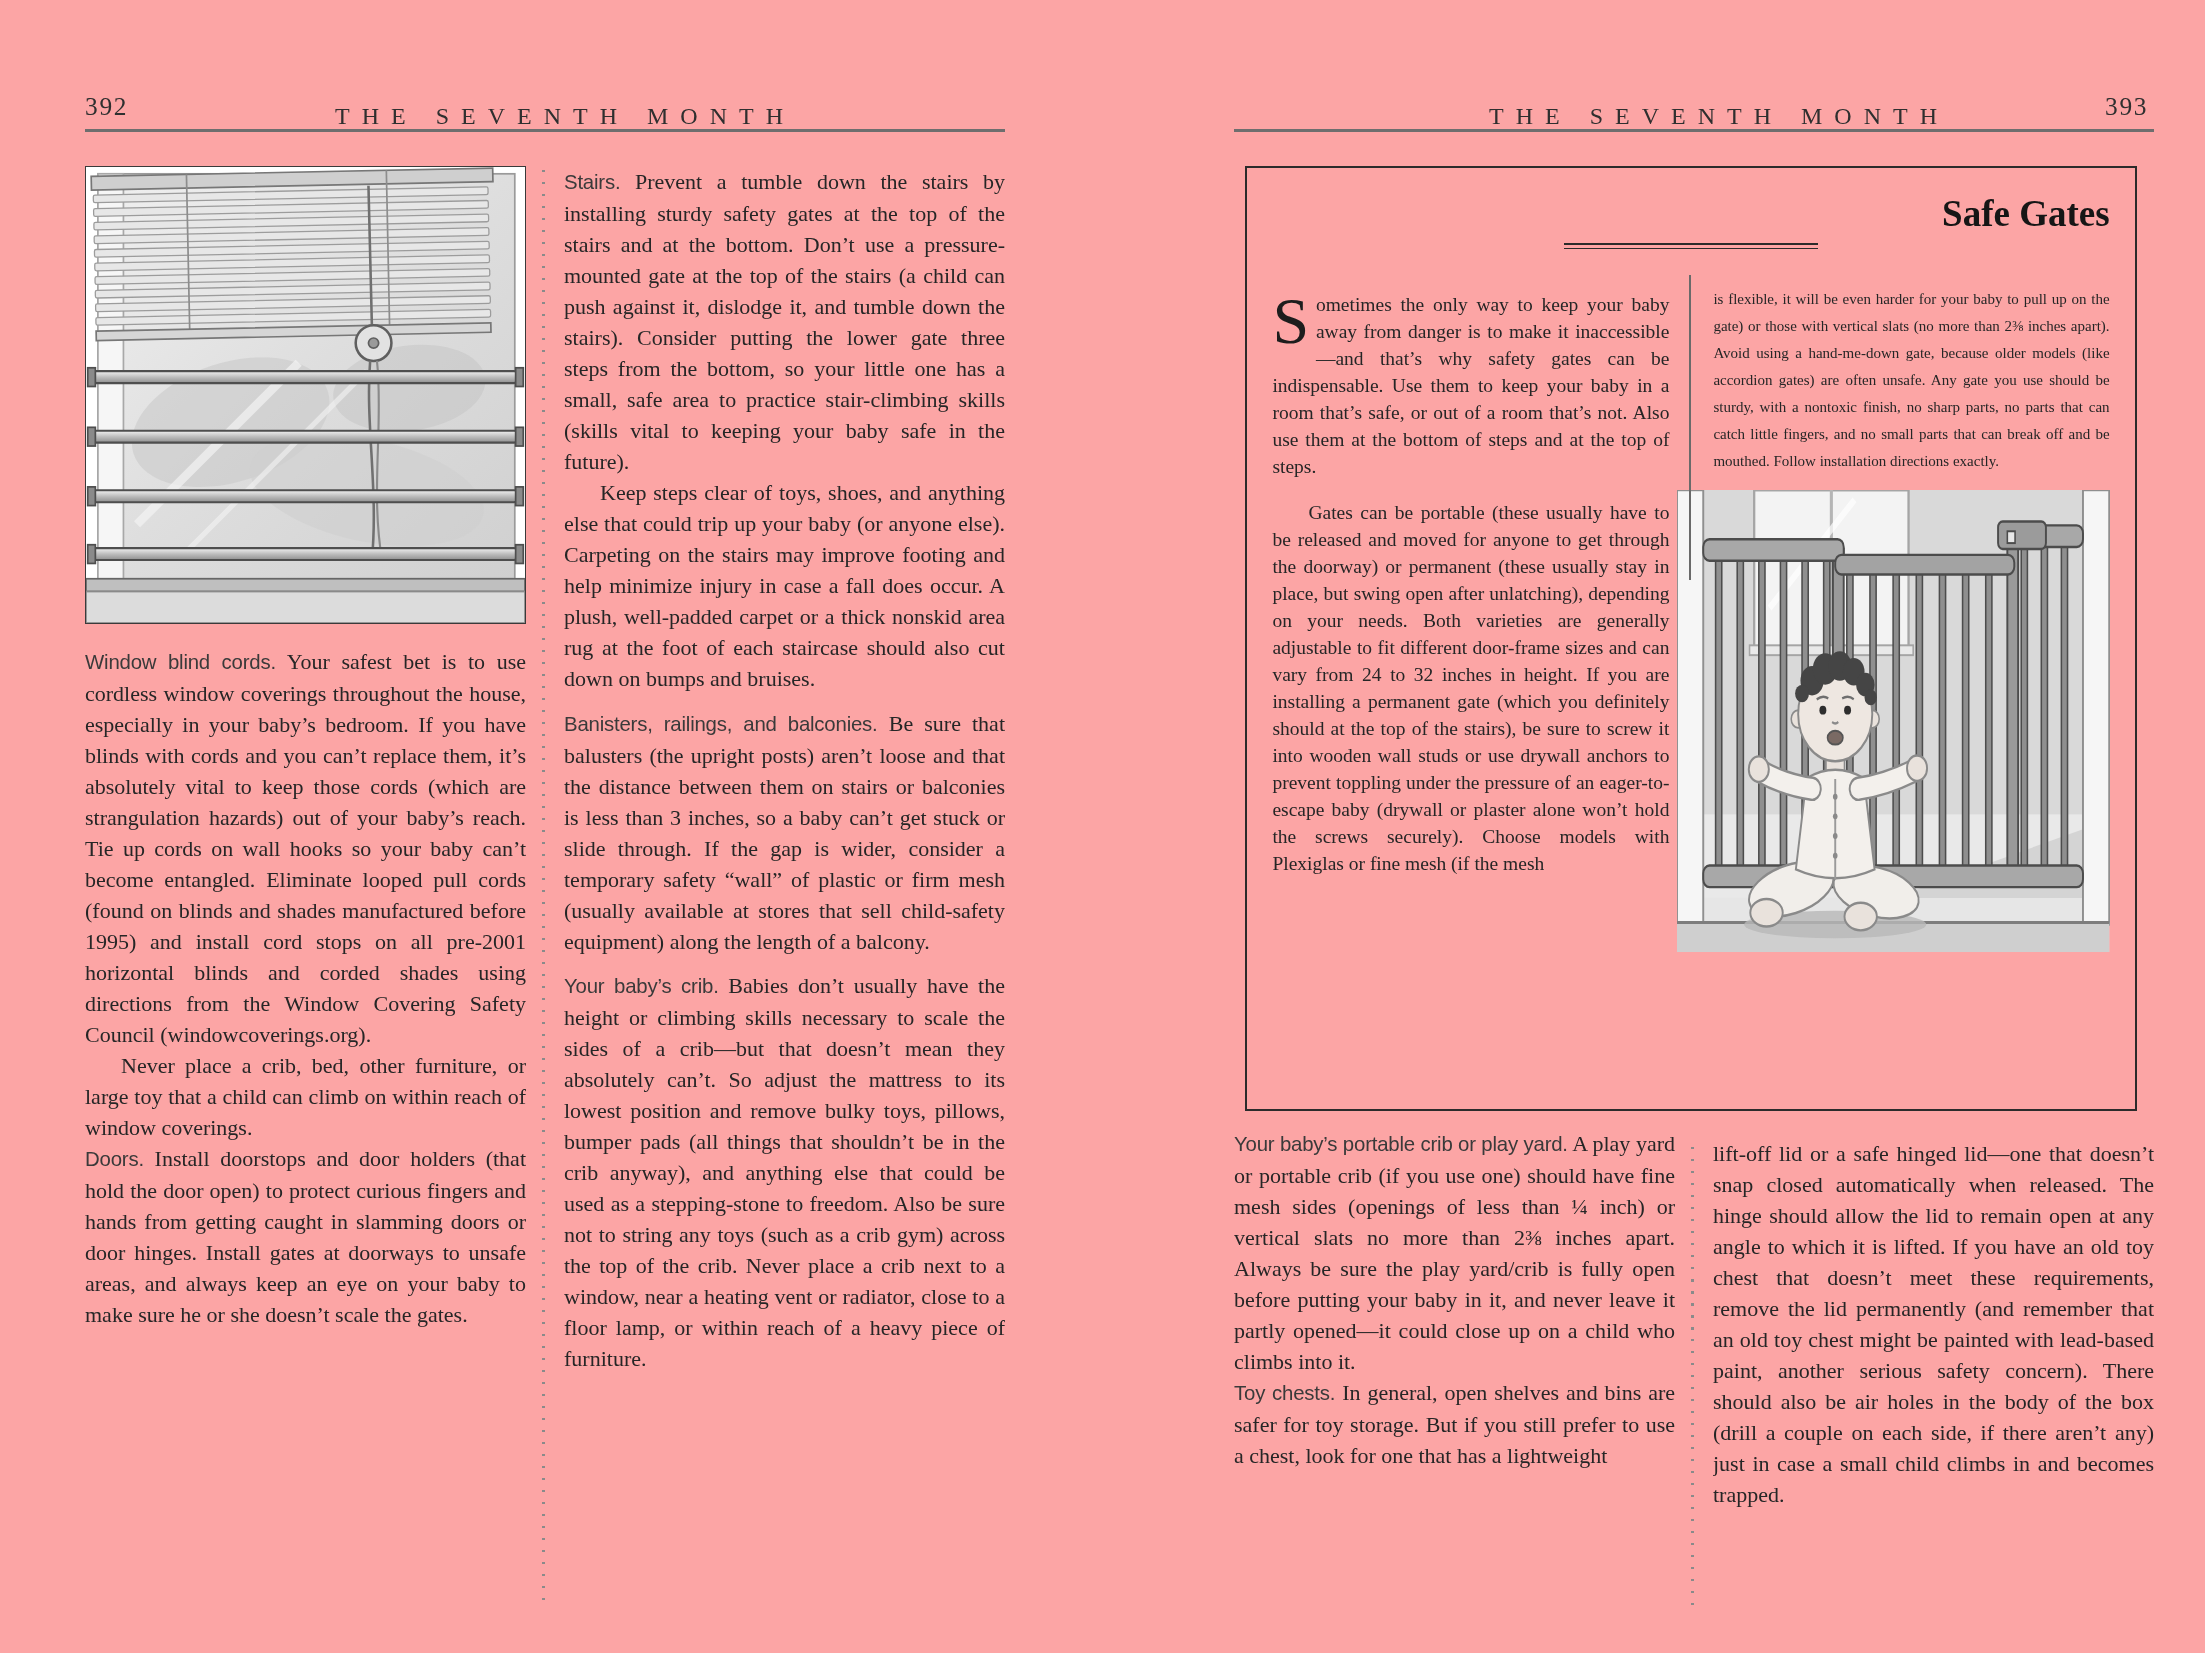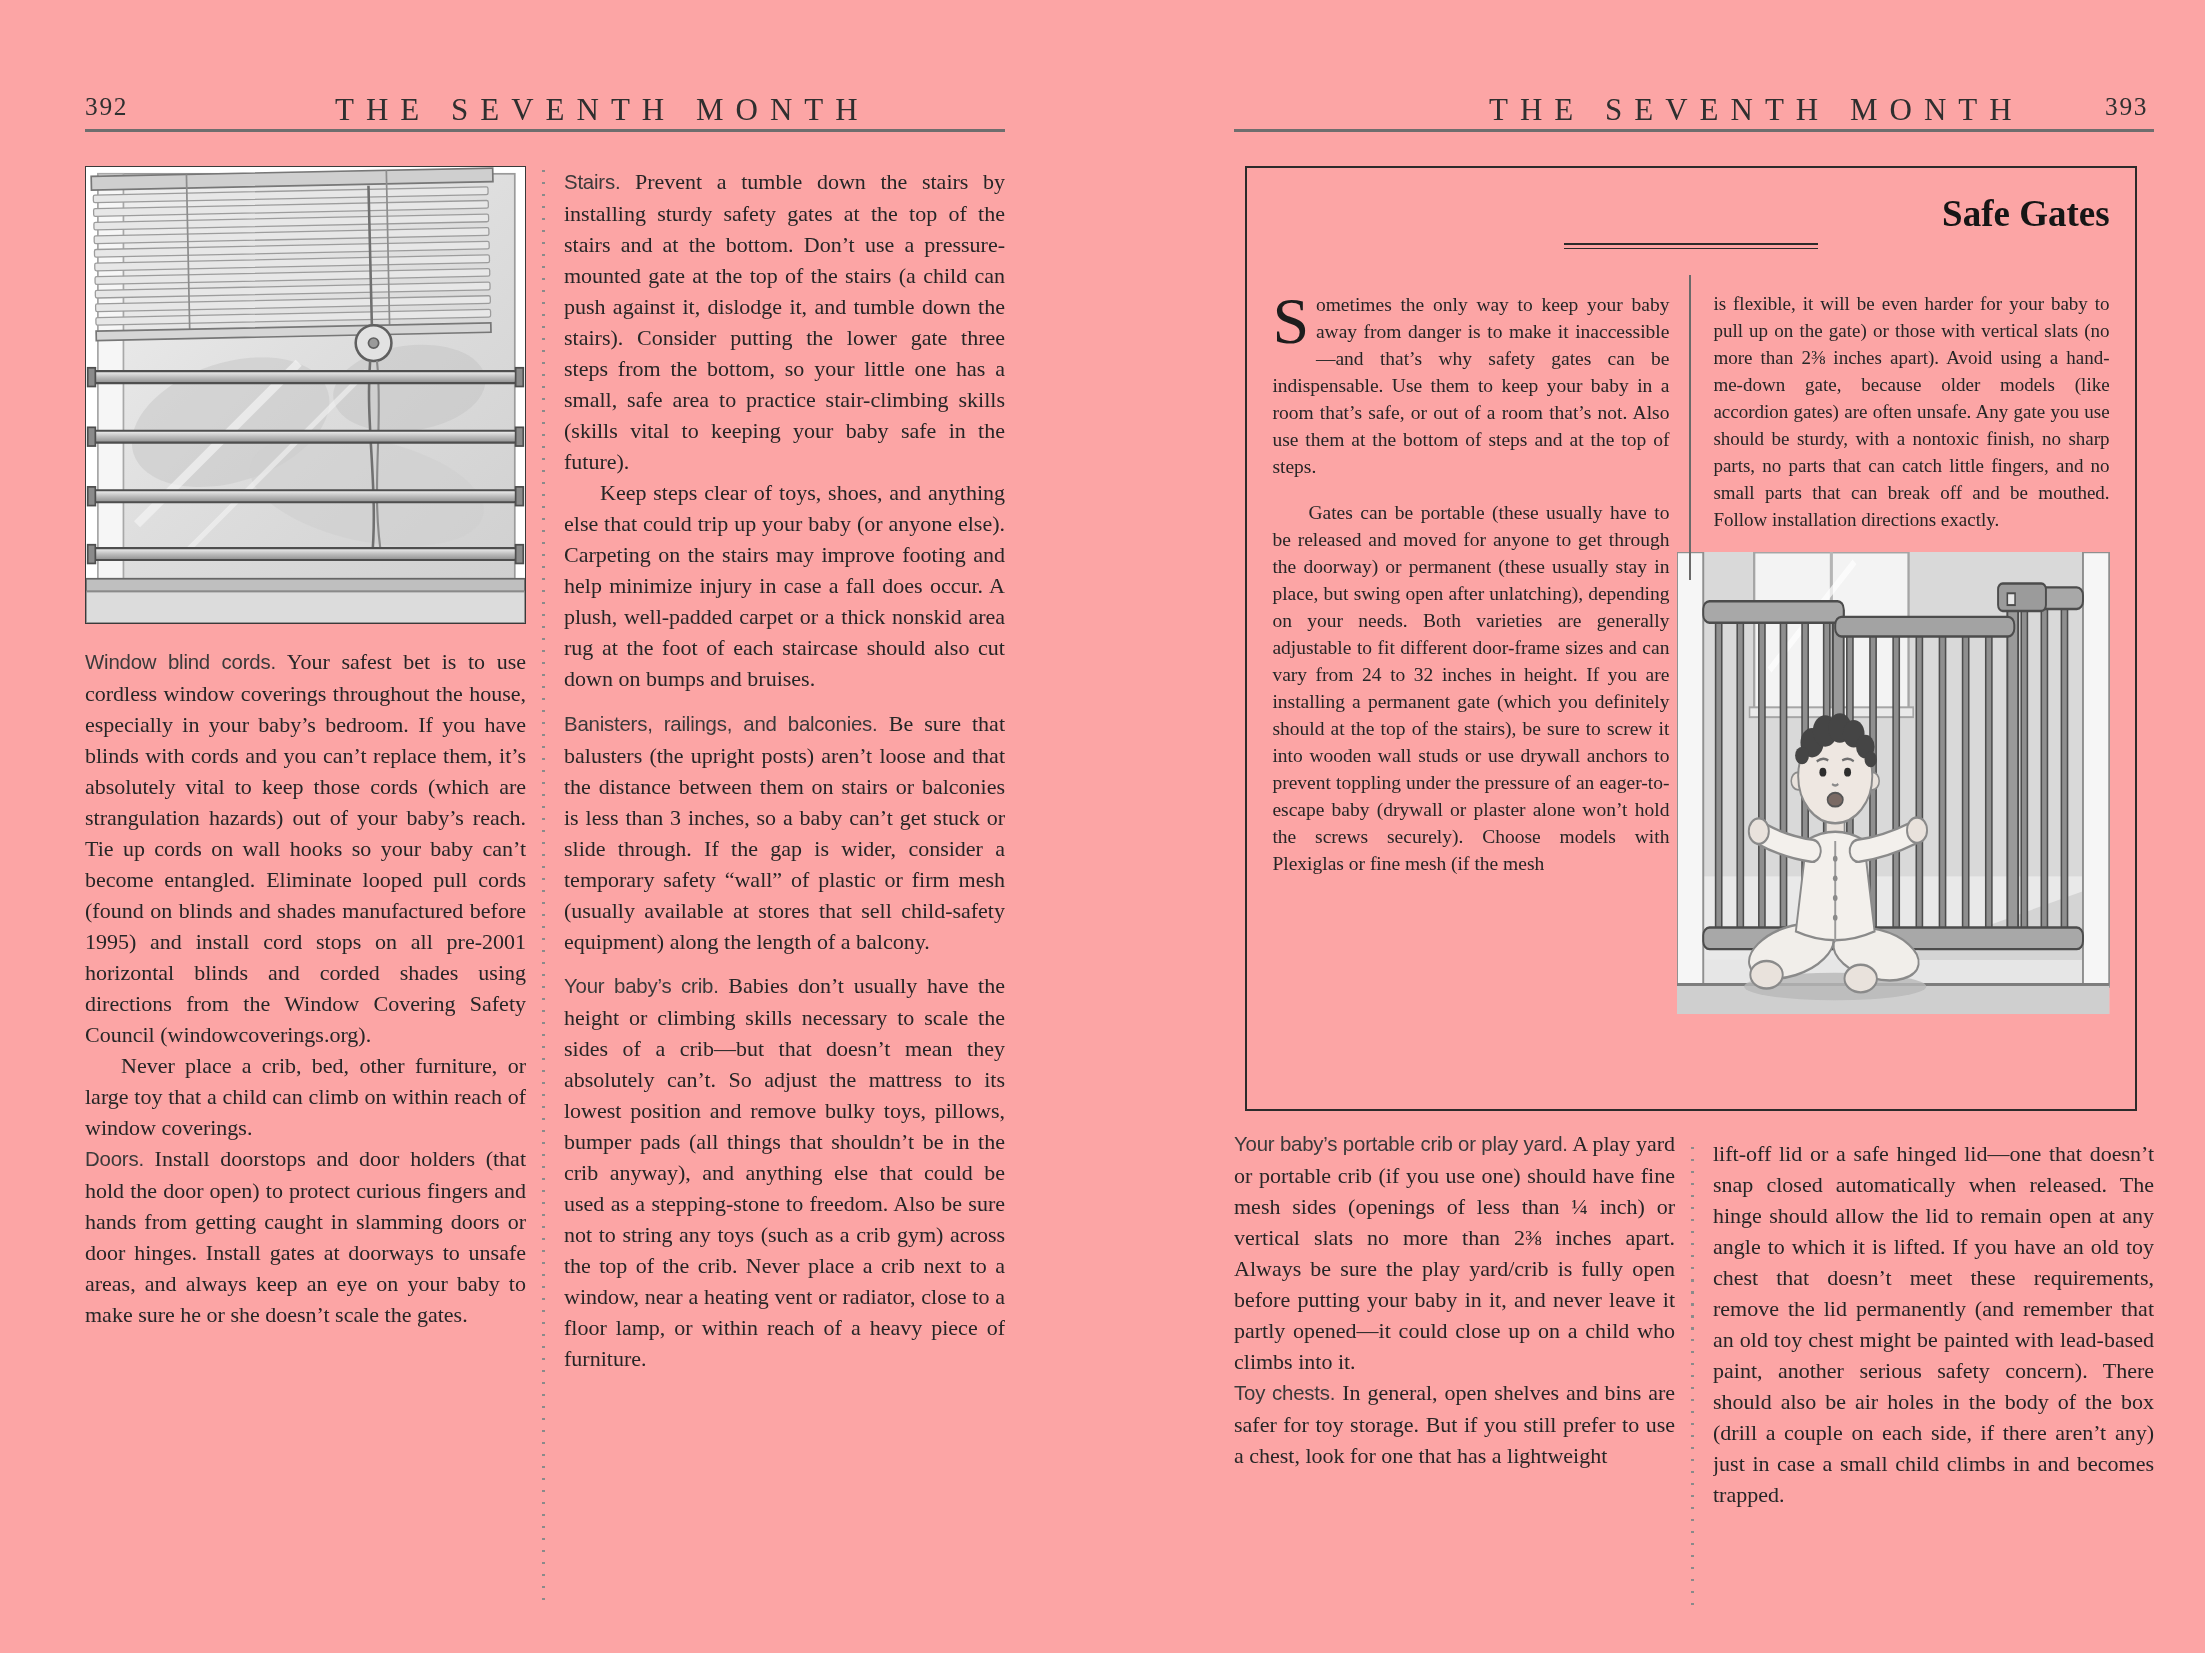--- a/index.html
+++ b/index.html
@@ -1,20 +1,20 @@
 <!DOCTYPE html>
 <html style="font-size:13.6px"><head>
 <meta charset="utf-8">
 <style>
   html,body{margin:0;padding:0;background:#e8e8e8;}
   #canvas{position:relative;width:2205px;height:1654px;background:#fca5a5;overflow:hidden;
           font-family:"Liberation Serif","DejaVu Serif",serif;color:#262626;padding-left:27px;}
   
   .folio{position:absolute;font-size:25.4px;color:#2f2f2f;letter-spacing:1.7px;}
-  .running-head{position:absolute;font-size:31px;letter-spacing:12px;color:#2f2f2f;white-space:nowrap;}
+  .running-head{position:absolute;font-size:24px;letter-spacing:12px;color:#2f2f2f;white-space:nowrap;margin-top:11px;}
   .head-rule{position:absolute;height:2.5px;background:#6e6e6e;}
   
   .col{position:absolute;width:441px;overflow:hidden;text-align:justify;
        font-size:22px;line-height:31px;}
   .col p{margin:0;}
   .lead{font-family:"Liberation Sans","DejaVu Sans",sans-serif;font-weight:normal;
         font-size:20.4px;color:#3a3a3a;letter-spacing:-0.2px;}
   .para{margin-top:15.3px;}
   .para.first{margin-top:0;}
   .indent{text-indent:36px;}
@@ -26,21 +26,21 @@
   .caption{margin-top:12px;font-family:"Liberation Sans","DejaVu Sans",sans-serif;
            font-weight:bold;font-size:18.7px;line-height:24.6px;color:#1f1f1f;text-align:left;}
   
   .sg-box{position:absolute;left:1245px;top:166px;width:892px;height:945px;
           border:2.5px solid #2b2b2b;box-sizing:border-box;padding:13.6px 25.4px;overflow:hidden;}
   .sg-title{margin-top:10.2px;text-align:right;font-size:37px;font-weight:bold;color:#161616;}
   .sg-underline{margin:8.5px auto 0;width:254px;height:6px;
                 border-top:2.5px solid #2b2b2b;border-bottom:1.7px solid #2b2b2b;box-sizing:border-box;}
   .sg-cols{position:relative;margin-top:22px;display:flex;}
   .sg-colL{width:397px;text-align:justify;font-size:19.5px;line-height:27px;}
-  .sg-colR{margin-left:44px;flex:1;text-align:justify;font-size:19px;line-height:27px;}
+  .sg-colR{margin-left:44px;flex:1;text-align:justify;font-size:15px;line-height:27px;}
   .sg-divider{position:absolute;left:417px;top:3.4px;width:1.7px;height:305px;background:#6a6a6a;}
   .dropcap{float:left;font-size:66px;line-height:53px;padding:3.4px 6.8px 0 0;color:#1d1d1d;}
   .gate-art{margin-top:12px;margin-left:-36px;width:calc(100% + 36px);height:462px;}
   .gate-art svg{display:block;width:100%;height:100%;}
 </style>
 </head>
 <body>
 
 <div id="canvas">
 

